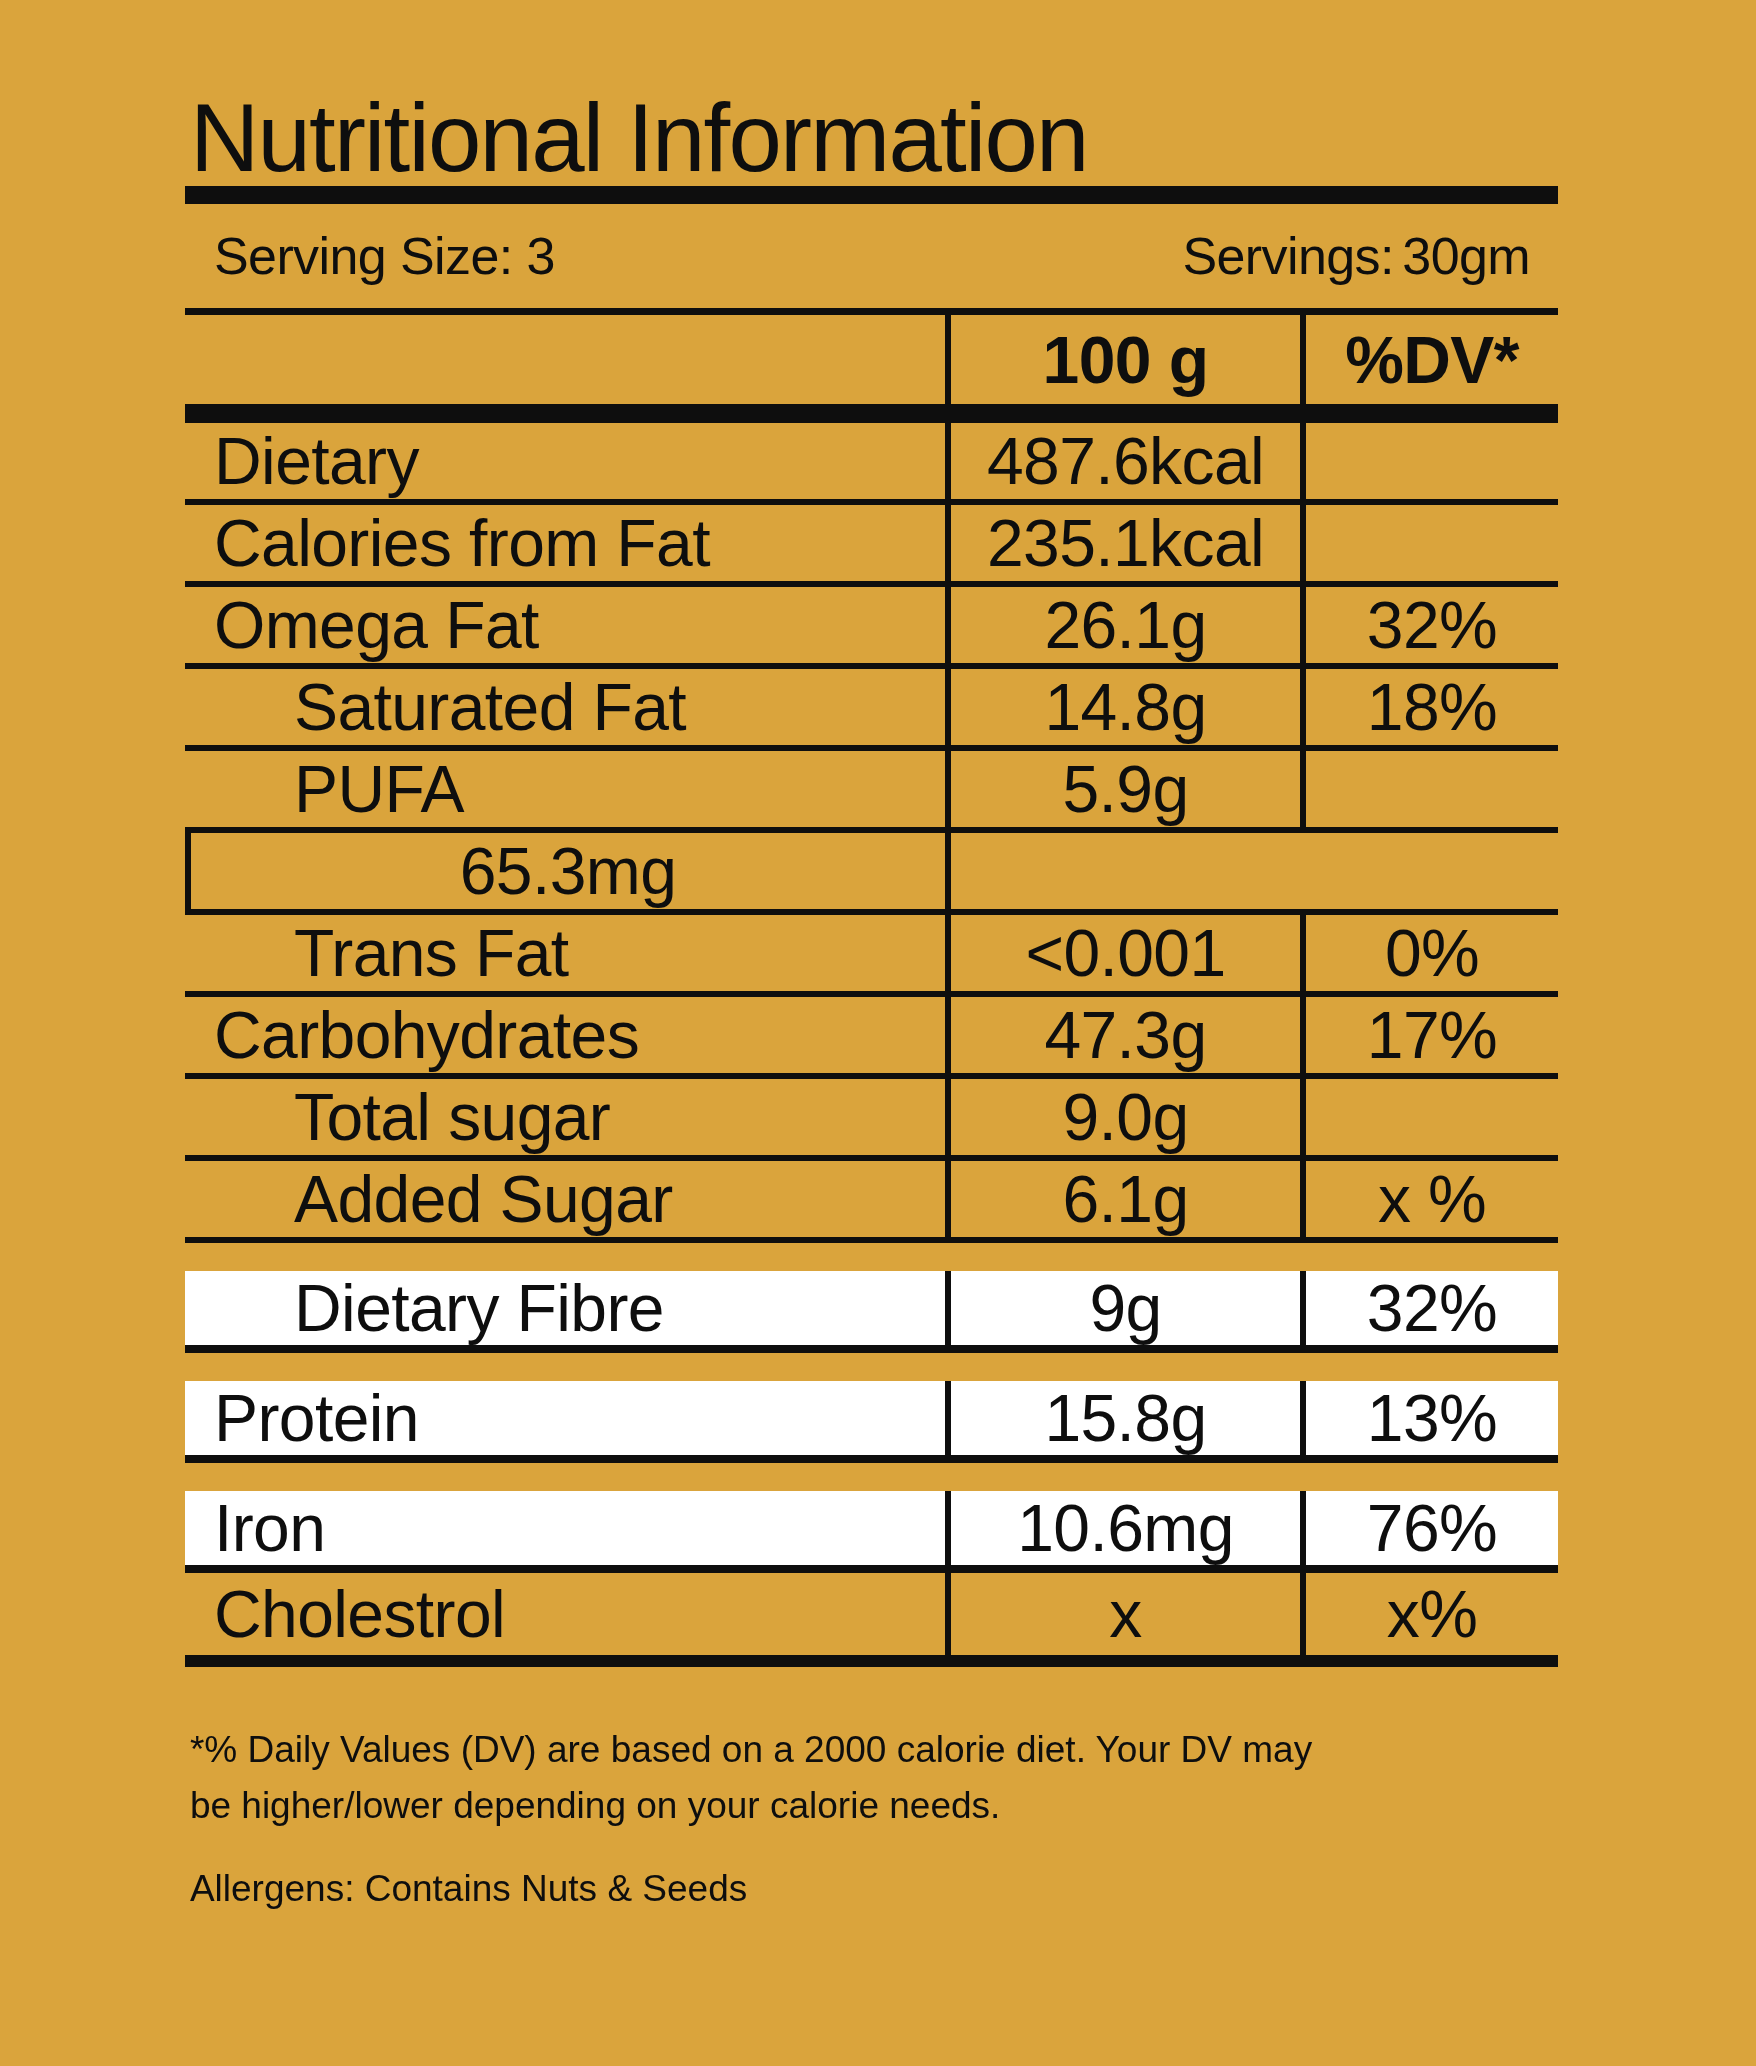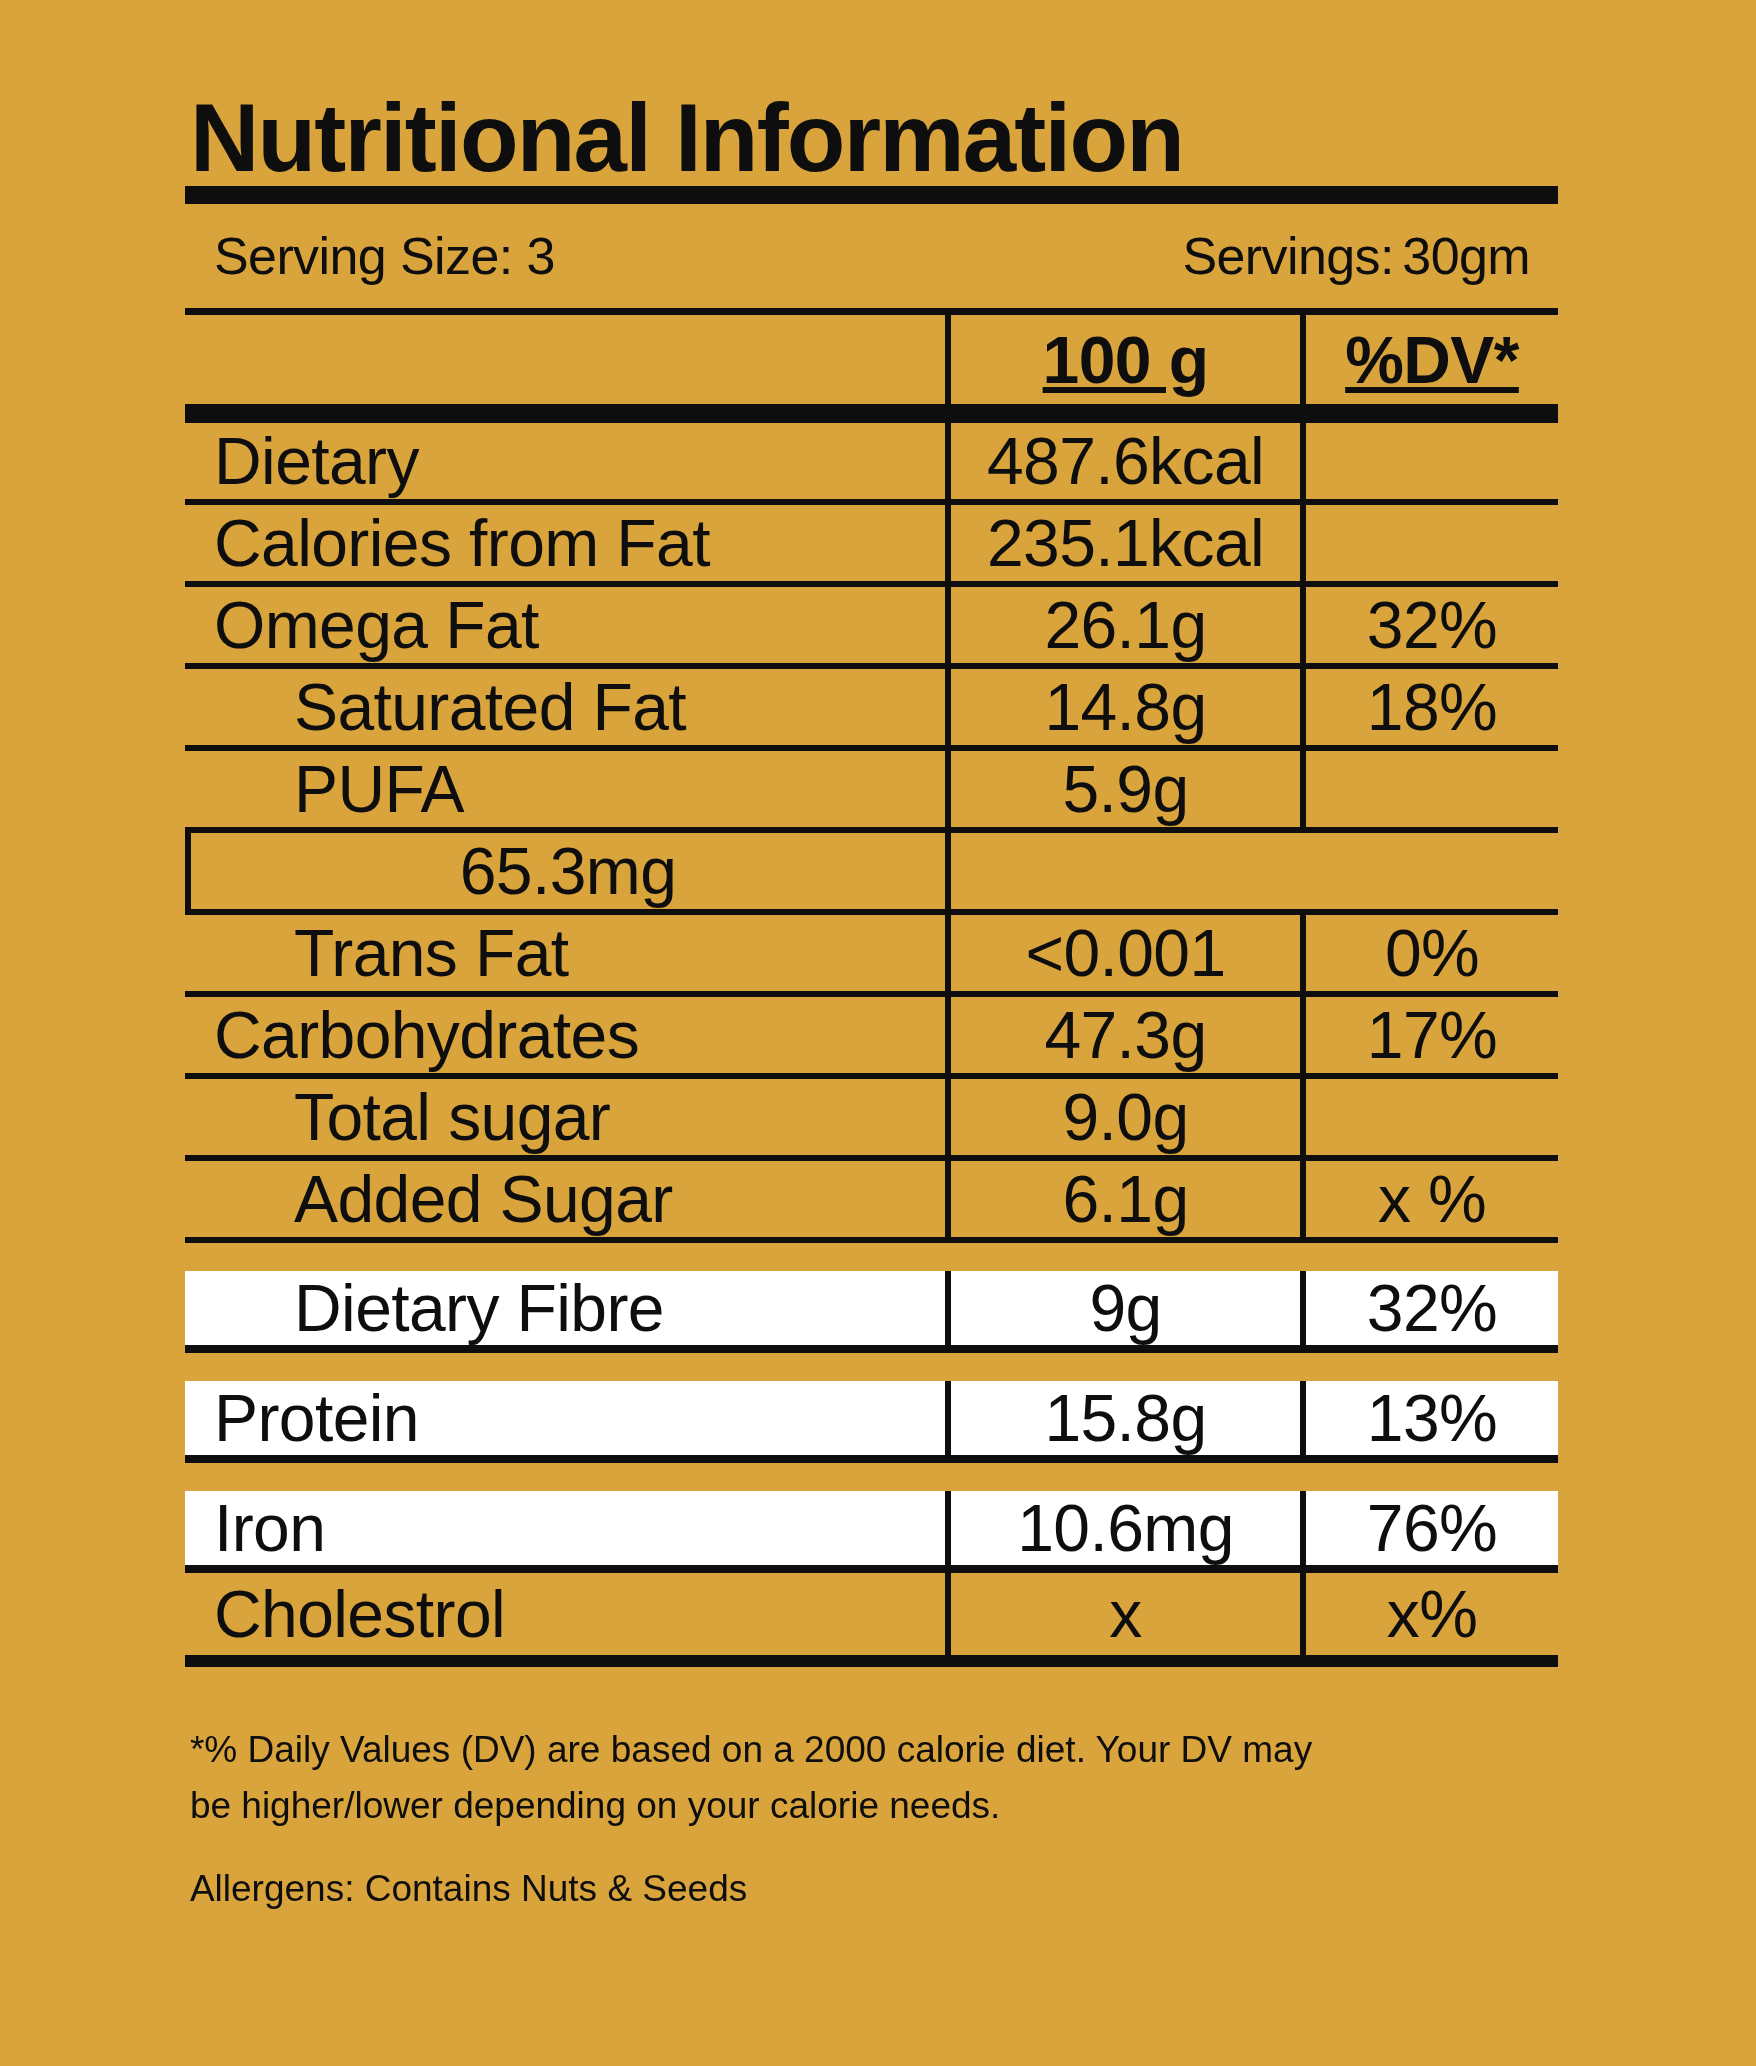--- a/index.html
+++ b/index.html
@@ -24,21 +24,21 @@
   .sheet{
     position:absolute;
     left:185px;
     top:90px;
     width:1373px;
   }
   .title{
     margin:0 0 0 4.9px;
     font-size:96px;
     line-height:1.0;
-    font-weight:bold;
+    font-weight:normal;
     letter-spacing:-1.8px;
     white-space:nowrap;
   }
   .bar{background:var(--ink);width:100%;}
   .bar-title{height:18.3px;}
   .bar-header{height:18.3px;}
   .bar-bottom{height:12.2px;}
   .serving-row{
     height:111px;
     display:flex;
@@ -51,21 +51,21 @@
   }
   .servings-group{display:flex;align-items:flex-start;gap:8.5px;}
   .grid-row{
     display:grid;
     grid-template-columns:760px 355px 258px;
     align-items:stretch;
   }
   .cell{display:flex;align-items:center;min-height:100%;}
   .cell-label{justify-content:flex-start;padding-left:29px;}
   .cell-amount,.cell-dv{justify-content:center;border-left:6.1px solid var(--ink);text-align:center;}
-  .header-row{height:89px;font-weight:bold;font-size:66px;letter-spacing:-0.6px;text-decoration:underline;}
+  .header-row{height:89px;font-weight:bold;font-size:66px;letter-spacing:-0.6px;}
   .row{
     height:82px;
     font-size:66px;
     letter-spacing:-0.6px;
     border-bottom:6.1px solid var(--ink);
   }
   .row.indent .cell-label{padding-left:109px;}
   .row.highlight{background:var(--hl);border-bottom-width:8.5px;margin-top:28px;}
   .row.last{border-bottom:0;}
   .footnote{

